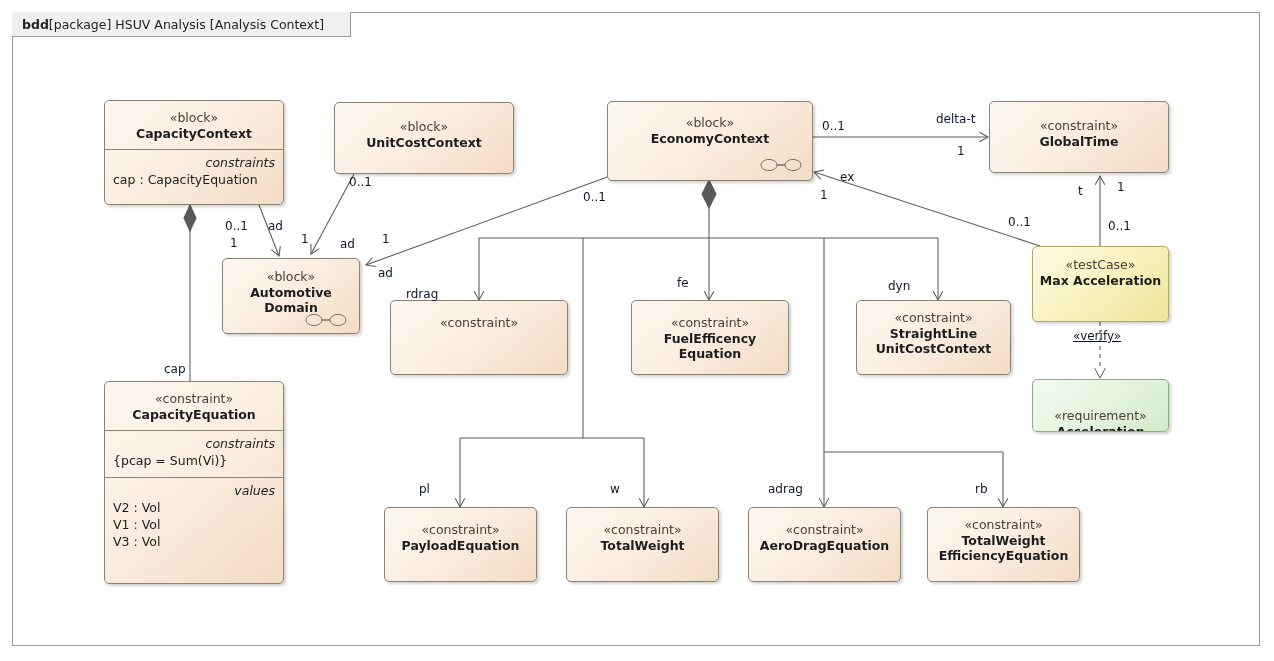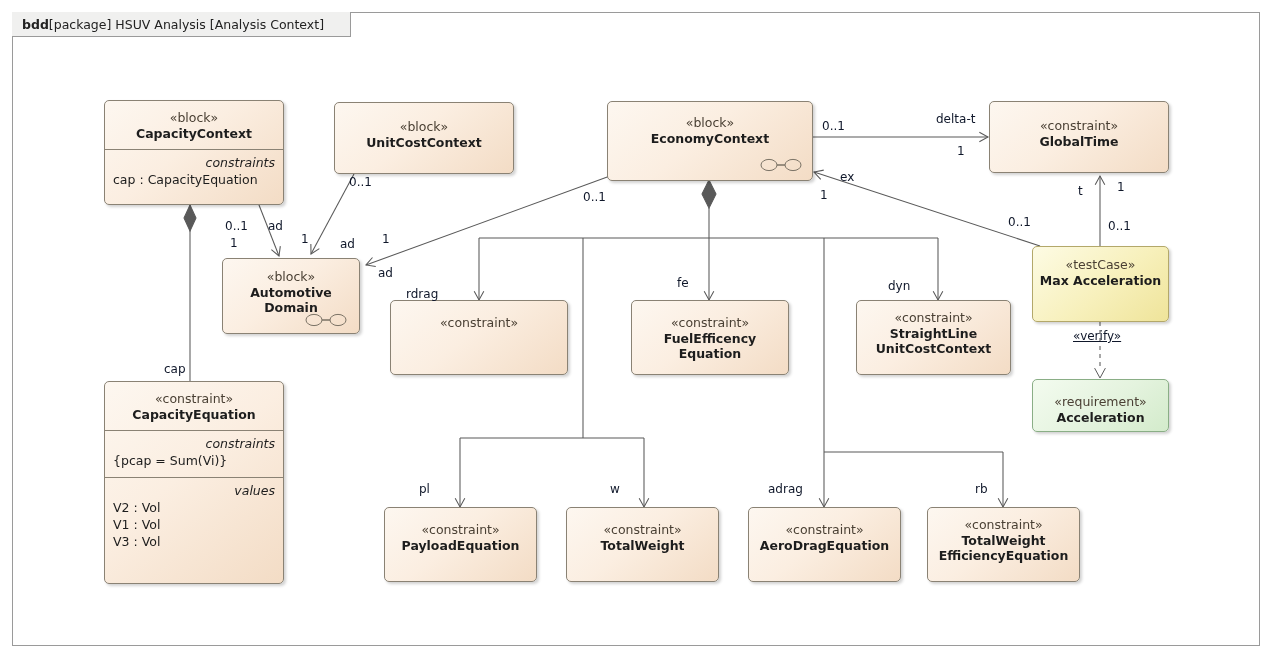--- a/index.html
+++ b/index.html
@@ -235,21 +235,21 @@
   </div>
 
   <div class="node testcase" style="left:1032px; top:246px; width:137px; height:76px;">
     <div class="node-head" style="padding-top:10px;">
       <span class="stereo">«testCase»</span>
       <span class="nname">Max Acceleration</span>
     </div>
   </div>
 
   <div class="node requirement" style="left:1032px; top:379px; width:137px; height:53px;">
-    <div class="node-head" style="padding-top:14px;">
+    <div class="node-head" style="padding-top:14px;margin-top:14px;">
       <span class="stereo">«requirement»</span>
       <span class="nname">Acceleration</span>
     </div>
   </div>
 
   <div class="node" style="left:104px; top:381px; width:180px; height:203px;">
     <div class="node-head">
       <span class="stereo">«constraint»</span>
       <span class="nname">CapacityEquation</span>
     </div>

